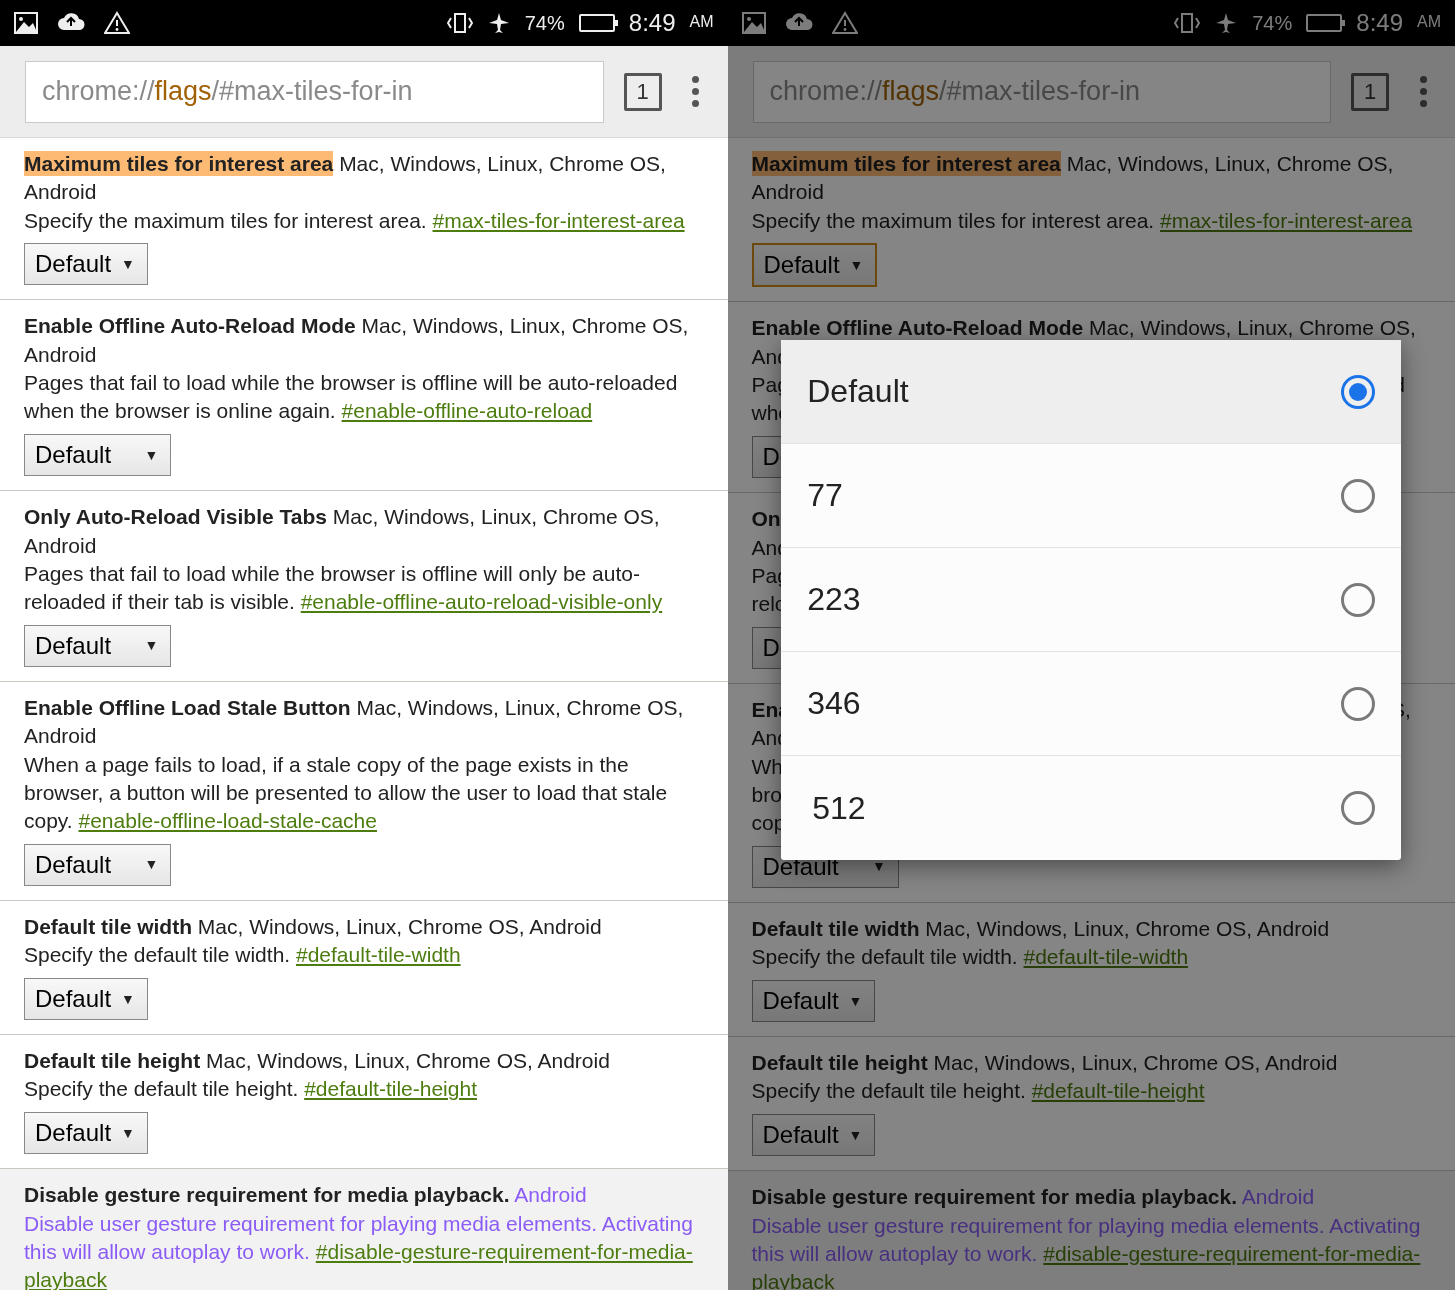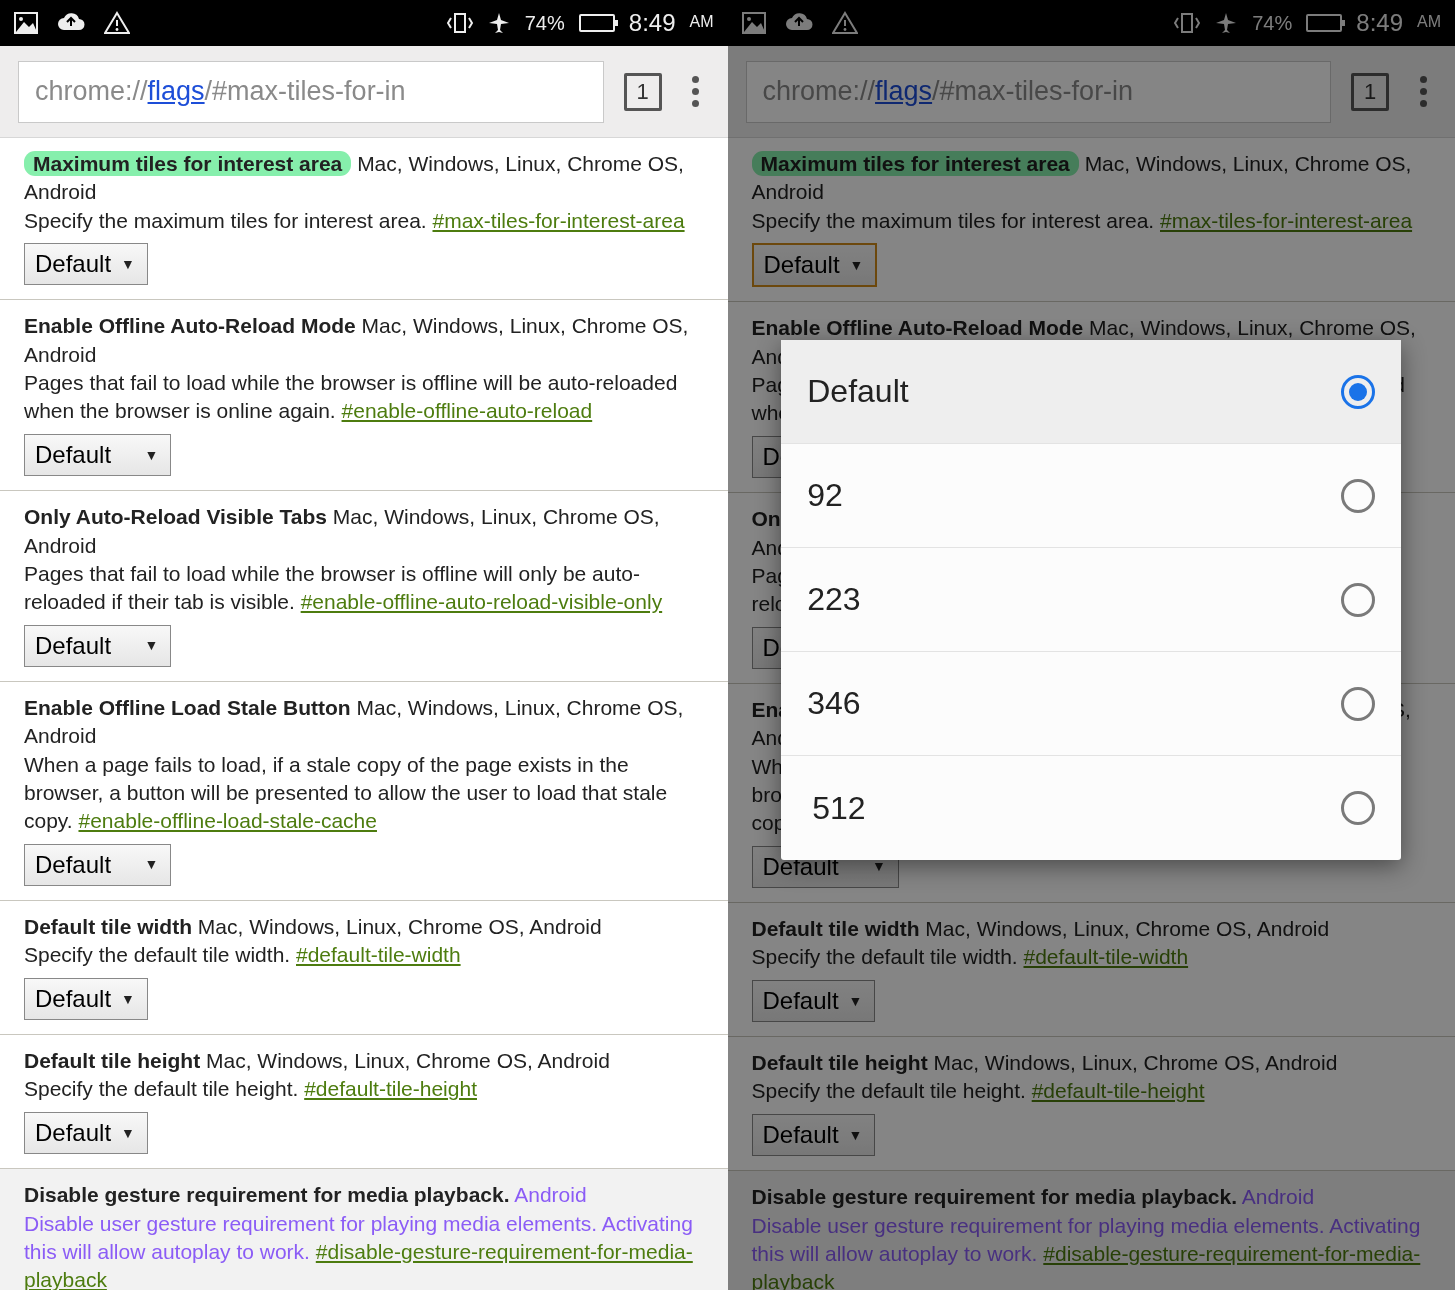--- a/index.html
+++ b/index.html
@@ -7,30 +7,30 @@
 .container { display: flex; width: 1455px; height: 1290px; }
 .pane { width: 50%; position: relative; display: flex; flex-direction: column; background: #f4f4f4; overflow: hidden; }
 .status-bar { background: #000; color: #eee; height: 46px; display: flex; align-items: center; justify-content: space-between; padding: 0 14px; font-size: 20px; font-weight: 400; }
 .status-left { display: flex; gap: 18px; align-items: center; }
 .status-right { display: flex; gap: 14px; align-items: center; }
 .status-icon { display: inline-flex; align-items: center; justify-content: center; }
 .battery-box { width: 36px; height: 18px; border: 2px solid #eee; border-radius: 2px; position: relative; display: inline-block; }
 .battery-box::after { content: ""; position: absolute; right: -5px; top: 4px; width: 3px; height: 6px; background: #eee; }
 .battery-fill { background: #eee; height: 100%; width: 74%; }
 .toolbar { background: #eeeded; height: 92px; display: flex; align-items: center; padding: 0 18px; gap: 20px; border-bottom: 1px solid #d7d7d7; }
-.omnibox { flex: 1; height: 62px; border: 1px solid #c9c9c9; background: #fff; display: flex; align-items: center; padding: 0 16px; font-size: 27px; color: #8a8a8a; white-space: nowrap; overflow: hidden; }
-.omnibox .bold { color: #1d4ed8; font-weight: 400; text-decoration: underline; }
+.omnibox { flex: 1; height: 62px; border: 1px solid #c9c9c9; background: #fff; display: flex; align-items: center; padding: 0 16px; font-size: 27px; color: #8a8a8a; white-space: nowrap; overflow: hidden; margin-left: 7px; }
+.omnibox .bold { color: #a16207; font-weight: 400; }
 .tab-count { width: 38px; height: 38px; border: 3px solid #555; color: #333; display: flex; align-items: center; justify-content: center; font-size: 22px; font-weight: 500; border-radius: 2px; }
 .menu-dots { width: 28px; display: flex; flex-direction: column; align-items: center; gap: 5px; }
 .menu-dots span { width: 7px; height: 7px; background: #555; border-radius: 50%; }
 .content { flex: 1; overflow: hidden; background: #fff; }
 .flag { padding: 12px 24px 14px 24px; border-bottom: 1px solid #c9c7bf; background: #fff; font-size: 21px; line-height: 1.35; }
 .flag.grey { background: #f2f2f2; }
 .flag-title { font-weight: 700; color: #222; }
-.flag-title.hl { background: #86efac; padding: 1px 9px; display: inline; border-radius: 11px; }
+.flag-title.hl { background: #fdba74; padding: 1px 0; display: inline; }
 .flag-platforms { color: #222; font-weight: 400; }
 .flag-desc { color: #222; }
 .flag-link { color: #4d7c0f; text-decoration: underline; }
 .flag-select { margin-top: 8px; display: inline-flex; align-items: center; background: linear-gradient(#f8f8f8,#e6e6e6); border: 1px solid #888; padding: 4px 12px 4px 10px; font-size: 24px; gap: 10px; cursor: pointer; }
 .flag-select.active { border: 2px solid #d08b1a; }
 .flag-select .tri { font-size: 14px; color: #222; }
 .grey-text { color: #8b5cf6; }
 
 .overlay { position: absolute; inset: 0; background: rgba(0,0,0,0.48); z-index: 10; pointer-events: none; }
 .dialog { position: absolute; z-index: 20; left: 50%; top: 340px; transform: translateX(-50%); width: 620px; background: #fcfcfc; border-radius: 3px; box-shadow: 0 6px 24px rgba(0,0,0,0.45); }
@@ -297,21 +297,21 @@
     </div>
 
     <div class="overlay"></div>
 
     <div class="dialog">
       <div class="dialog-item sel">
         <span>Default</span>
         <span class="radio checked"></span>
       </div>
       <div class="dialog-item">
-        <span>92</span>
+        <span>77</span>
         <span class="radio"></span>
       </div>
       <div class="dialog-item">
         <span>223</span>
         <span class="radio"></span>
       </div>
       <div class="dialog-item">
         <span>346</span>
         <span class="radio"></span>
       </div>

